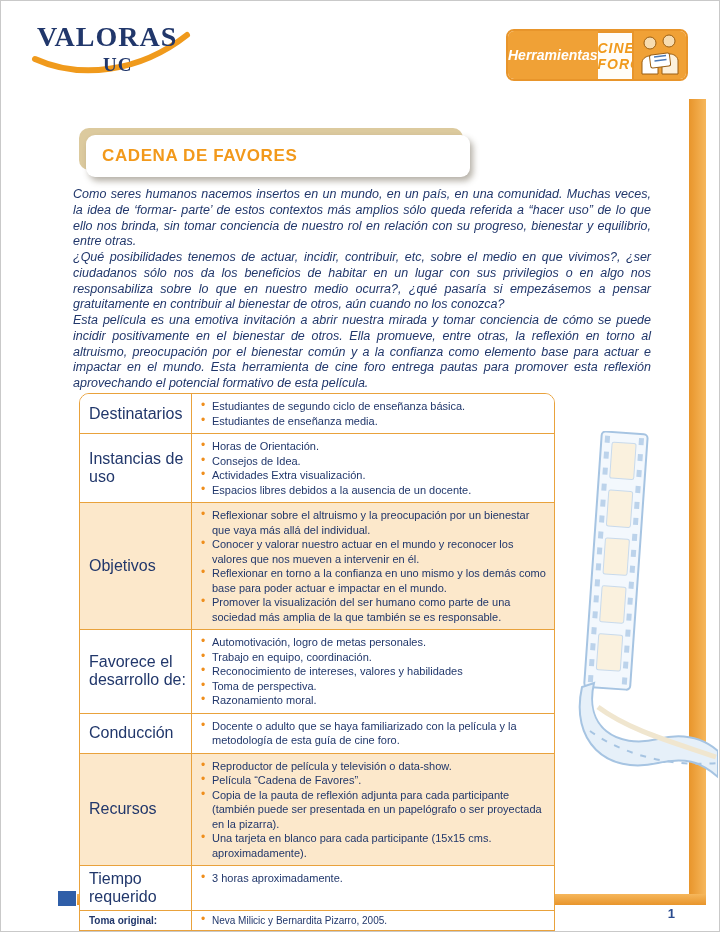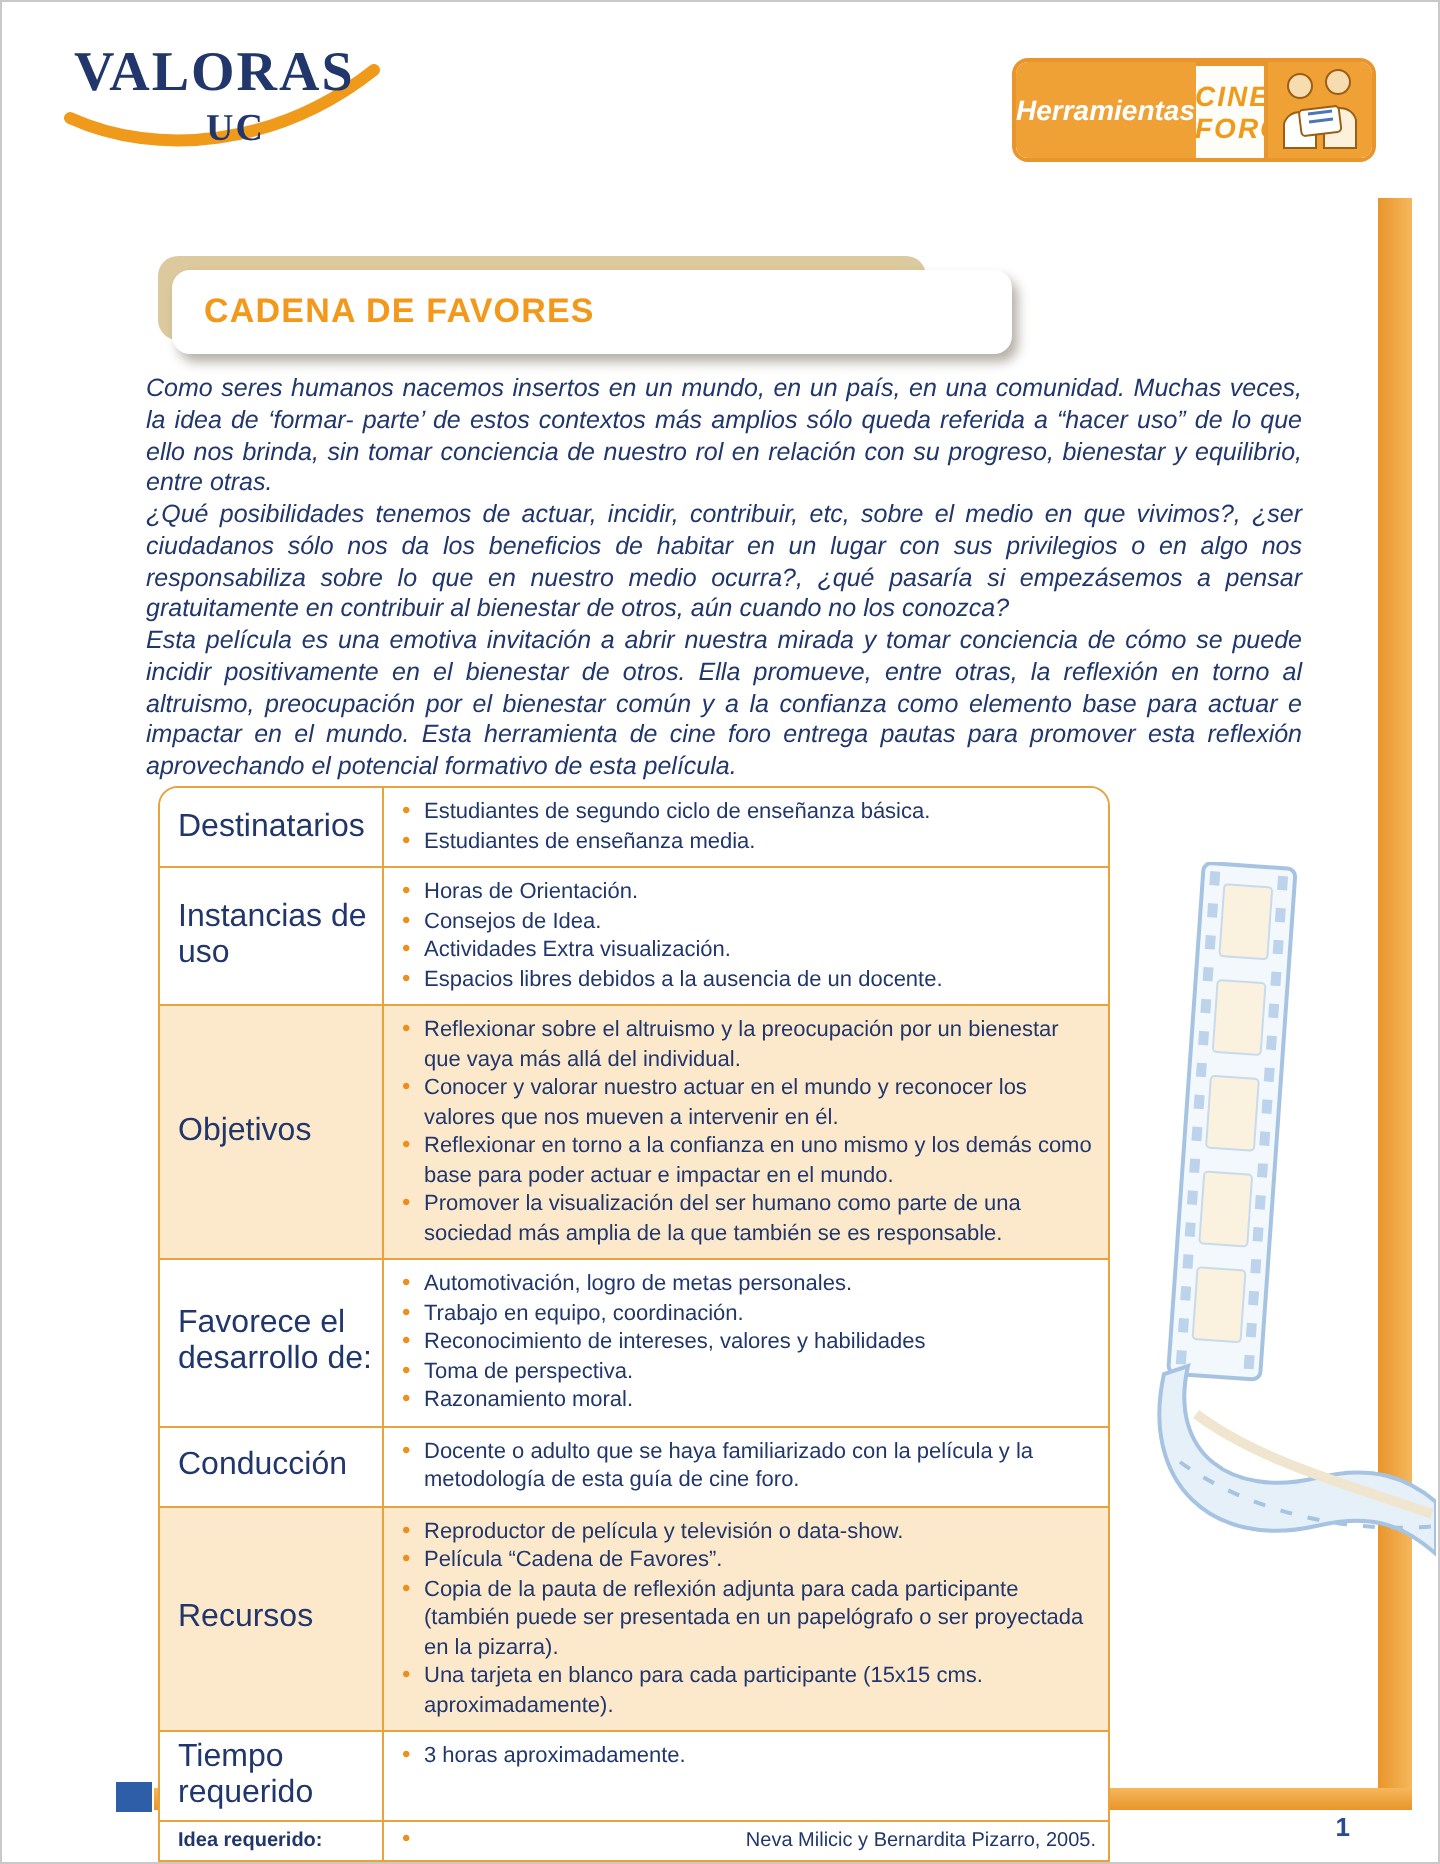--- a/index.html
+++ b/index.html
@@ -26,21 +26,21 @@
   .badge-bottom{flex:1;background:#FFFDF8;color:#F09A1C;font-style:italic;font-weight:bold;
     font-size:14px;letter-spacing:1px;display:flex;align-items:center;justify-content:center;
     border-top:2px solid #E8952B;}
   .badge-bottom sup{font-size:8px;margin-left:1px;font-style:normal;}
   .badge-art{width:52px;background:#F0A136;border-left:2px solid #E8952B;
     display:flex;align-items:center;justify-content:center;}
 
   
   .title-banner{position:absolute;left:78px;top:127px;width:384px;height:42px;
     background:#DCCA9E;border-radius:10px;}
-  .title-inner{position:absolute;left:7px;top:7px;width:420px;height:42px;background:#ffffff;
+  .title-inner{position:absolute;left:7px;top:7px;width:384px;height:42px;background:#ffffff;
     border-radius:9px;display:flex;align-items:center;
     box-shadow:3px 4px 6px rgba(90,80,60,.45);}
   .title-text{color:#F2991B;font-weight:bold;font-size:17px;letter-spacing:.6px;padding-left:16px;}
 
   
   .intro{position:absolute;left:72px;top:186px;width:578px;color:#21376B;
     font-size:12.5px;line-height:1.26;font-style:italic;text-align:justify;}
   .intro p{margin:0;}
 
   
@@ -52,21 +52,21 @@
   .t-row.hl{background:#FCE8CB;}
   .t-row.hl .t-content, .t-row.hl .t-label{background:#FCE8CB;}
   .t-label{flex:0 0 112px;width:112px;display:flex;align-items:center;
     padding:4px 4px 4px 9px;box-sizing:border-box;border-right:1.5px solid #E9A23C;
     color:#21376B;font-size:16px;}
   .t-content{flex:1;padding:5px 6px 5px 9px;min-width:0;}
   .t-list{margin:0;padding:0;list-style:none;}
   .t-list li{position:relative;padding-left:11px;color:#21376B;font-size:11px;line-height:14.5px;}
   .t-list li::before{content:"•";position:absolute;left:0;top:-1px;color:#EF8E1C;font-size:12px;}
   .t-row.small .t-label{font-size:10px;font-weight:bold;padding-top:3px;padding-bottom:3px;}
-  .t-row.small .t-content{padding-top:3px;padding-bottom:3px;text-align:right;}
+  .t-row.small .t-content{padding-top:3px;padding-bottom:3px;}
   .t-row.small .t-list li{font-size:10px;line-height:13px;}
 
   
   .film{position:absolute;left:545px;top:430px;width:172px;height:378px;z-index:3;pointer-events:none;}
   .side-bar{position:absolute;right:13px;top:98px;width:17px;height:806px;
     background:linear-gradient(to right,#E8952B,#F6B75C);z-index:1;}
   .footer-bar{position:absolute;left:76px;right:13px;top:893px;height:11px;
     background:linear-gradient(to bottom,#F6B75C,#E8952B);z-index:1;}
   .footer-block{position:absolute;left:57px;top:890px;width:18px;height:15px;background:#2F5EA8;z-index:2;}
   .page-number{position:absolute;right:44px;top:905px;color:#2A4B8F;font-weight:bold;font-size:13px;z-index:2;}
@@ -189,21 +189,21 @@
     <div class="t-row">
       <div class="t-label">Tiempo requerido</div>
       <div class="t-content">
         <ul class="t-list">
             <li>3 horas aproximadamente.</li>
           </ul>
       </div>
     </div>
 
     <div class="t-row small">
-      <div class="t-label">Idea requerido:</div>
+      <div class="t-label">Toma original:</div>
       <div class="t-content">
         <ul class="t-list">
             <li>Neva Milicic y Bernardita Pizarro, 2005.</li>
           </ul>
       </div>
     </div>
 
     <div class="t-row small">
       <div class="t-label">Colaboradoras:</div>
       <div class="t-content">

